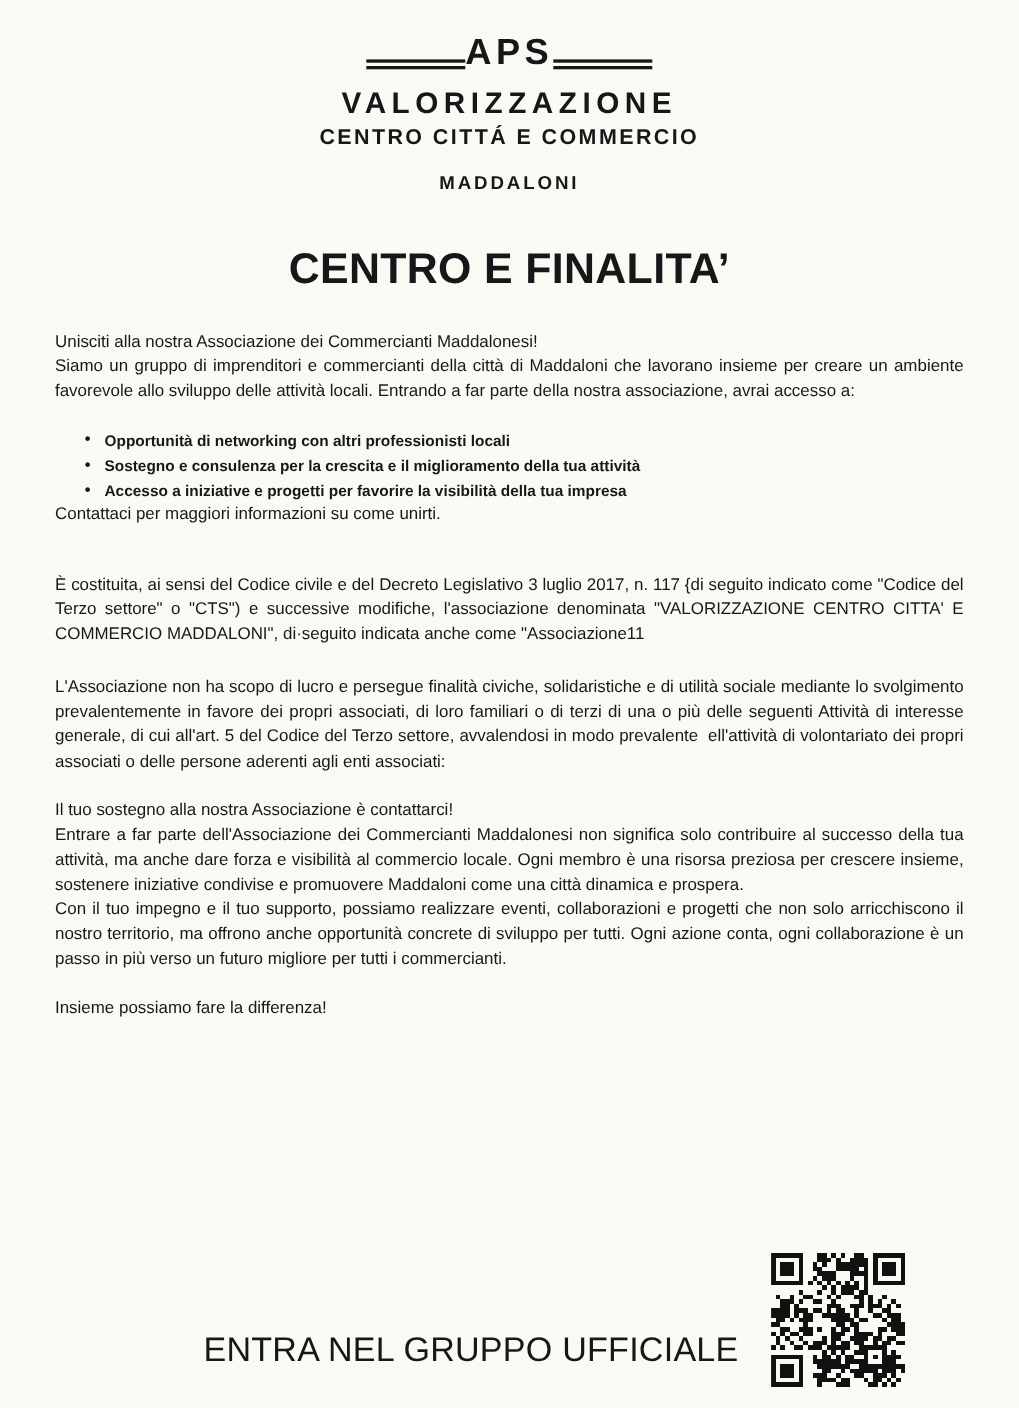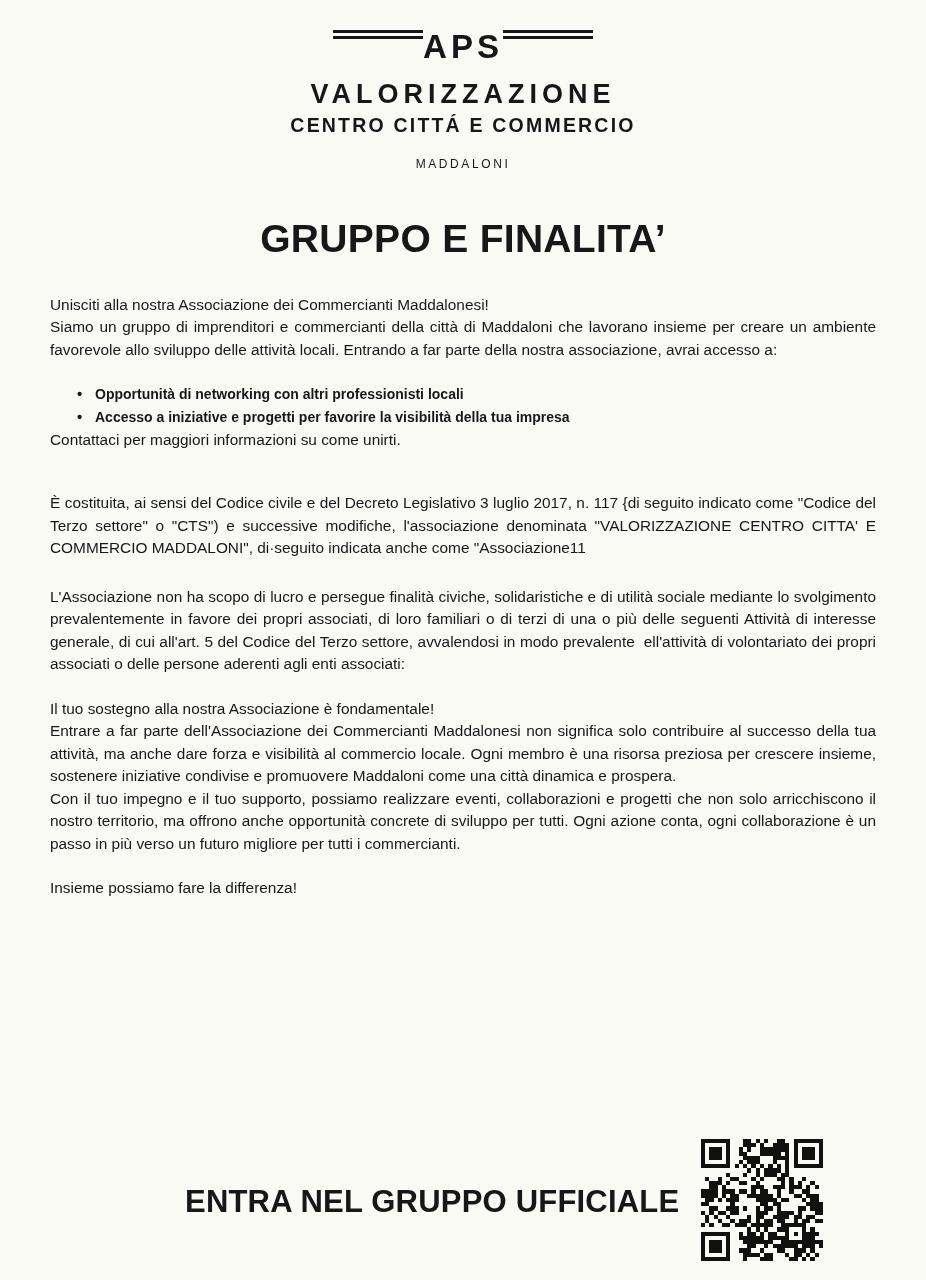--- a/index.html
+++ b/index.html
@@ -25,21 +25,21 @@
   }
 
   
   .masthead {
     padding-top: 30px;
     text-align: center;
   }
 
   .aps-row {
     display: flex;
-    align-items: flex-start;
+    align-items: flex-end;
     justify-content: center;
   }
 
   .aps-rule {
     width: 90px;
     height: 9px;
     border-top: 3px solid #17171a;
     border-bottom: 3px solid #17171a;
     box-sizing: border-box;
   }
@@ -61,22 +61,22 @@
 
   .brand-line2 {
     margin-top: 4px;
     font-size: 19.5px;
     font-weight: bold;
     letter-spacing: 2.2px;
   }
 
   .brand-city {
     margin-top: 20px;
-    font-size: 12px;
-    font-weight: normal;
+    font-size: 17px;
+    font-weight: bold;
     letter-spacing: 2.6px;
   }
 
   
   .doc-title {
     margin-top: 46px;
     text-align: center;
     font-size: 39px;
     font-weight: bold;
     letter-spacing: 0.3px;
@@ -134,23 +134,23 @@
     position: absolute;
     left: 0;
     bottom: 0;
     width: 926px;
     height: 150px;
   }
 
   .cta-heading {
     position: absolute;
     left: 185px;
-    bottom: 60px;
+    bottom: 35px;
     font-size: 31px;
-    font-weight: bold;
+    font-weight: normal;
     letter-spacing: 0.2px;
     white-space: nowrap;
   }
 
   .qr {
     position: absolute;
     left: 697px;
     top: 5px;
     width: 130px;
     height: 130px;
@@ -172,39 +172,40 @@
       <span class="aps-word">APS</span>
       <span class="aps-rule"></span>
     </div>
 
     <div class="brand-line1">VALORIZZAZIONE</div>
     <div class="brand-line2">CENTRO CITTÁ E COMMERCIO</div>
     <div class="brand-city">MADDALONI</div>
 
   </header>
 
-  <h1 class="doc-title">GRUPPO E FINALITA’</h1>
+  <h1 class="doc-title">CENTRO E FINALITA’</h1>
 
   <main class="body-wrap">
 
     <p class="block intro">Unisciti alla nostra Associazione dei Commercianti Maddalonesi!</p>
     <p class="block">Siamo un gruppo di imprenditori e commercianti della città di Maddaloni che lavorano insieme per creare un ambiente favorevole allo sviluppo delle attività locali. Entrando a far parte della nostra associazione, avrai accesso a:</p>
 
     <ul class="benefits">
       <li>Opportunità di networking con altri professionisti locali</li>
+      <li>Sostegno e consulenza per la crescita e il miglioramento della tua attività</li>
       <li>Accesso a iniziative e progetti per favorire la visibilità della tua impresa</li>
     </ul>
 
     <p class="block">Contattaci per maggiori informazioni su come unirti.</p>
 
     <p class="block gap-md">È costituita, ai sensi del Codice civile e del Decreto Legislativo 3 luglio 2017, n. 117 {di seguito indicato come "Codice del Terzo settore" o "CTS") e successive modifiche, l'associazione denominata "VALORIZZAZIONE CENTRO CITTA' E COMMERCIO MADDALONI", di·seguito indicata anche come "Associazione11</p>
 
     <p class="block gap-sm">L'Associazione non ha scopo di lucro e persegue finalità civiche, solidaristiche e di utilità sociale mediante lo svolgimento prevalentemente in favore dei propri associati, di loro familiari o di terzi di una o più delle seguenti Attività di interesse generale, di cui all'art. 5 del Codice del Terzo settore, avvalendosi in modo prevalente  ell'attività di volontariato dei propri associati o delle persone aderenti agli enti associati:</p>
 
-    <p class="block gap-xs">Il tuo sostegno alla nostra Associazione è fondamentale!</p>
+    <p class="block gap-xs">Il tuo sostegno alla nostra Associazione è contattarci!</p>
     <p class="block">Entrare a far parte dell'Associazione dei Commercianti Maddalonesi non significa solo contribuire al successo della tua attività, ma anche dare forza e visibilità al commercio locale. Ogni membro è una risorsa preziosa per crescere insieme, sostenere iniziative condivise e promuovere Maddaloni come una città dinamica e prospera.</p>
     <p class="block">Con il tuo impegno e il tuo supporto, possiamo realizzare eventi, collaborazioni e progetti che non solo arricchiscono il nostro territorio, ma offrono anche opportunità concrete di sviluppo per tutti. Ogni azione conta, ogni collaborazione è un passo in più verso un futuro migliore per tutti i commercianti.</p>
 
     <p class="block gap-xs">Insieme possiamo fare la differenza!</p>
 
   </main>
 
   <footer class="footer">
 
     <div class="cta-heading">ENTRA NEL GRUPPO UFFICIALE</div>

